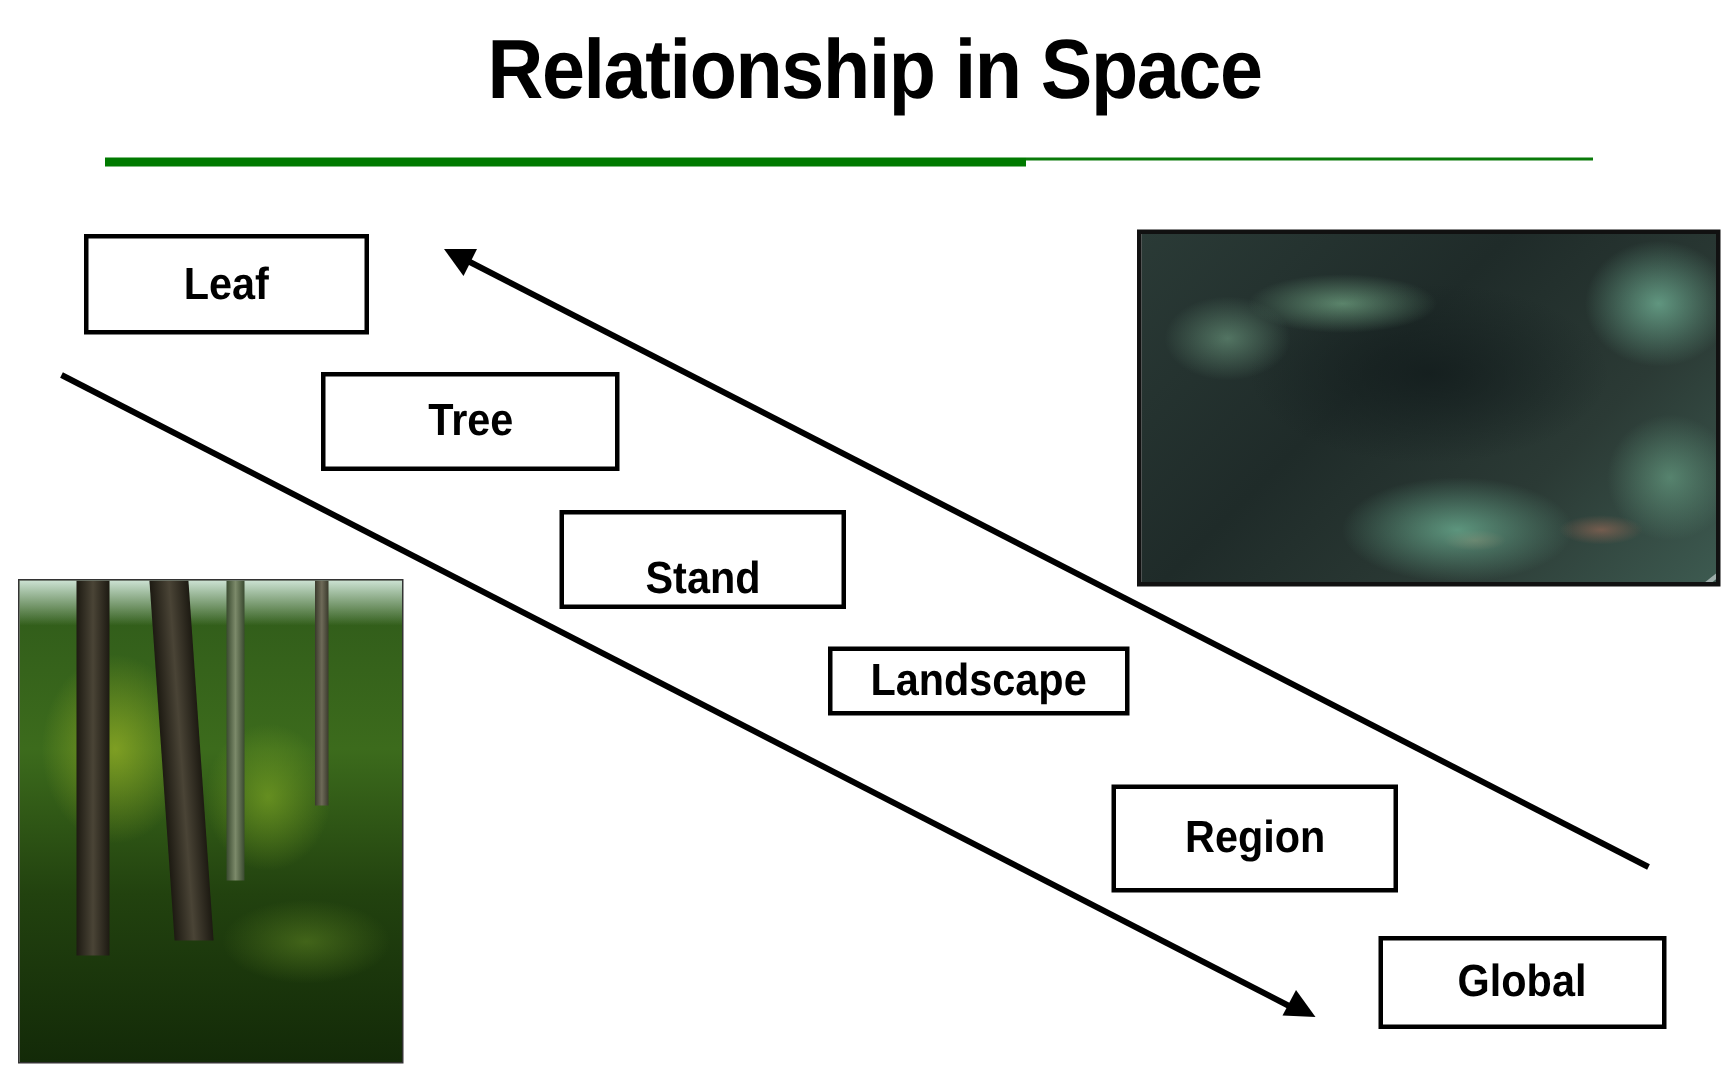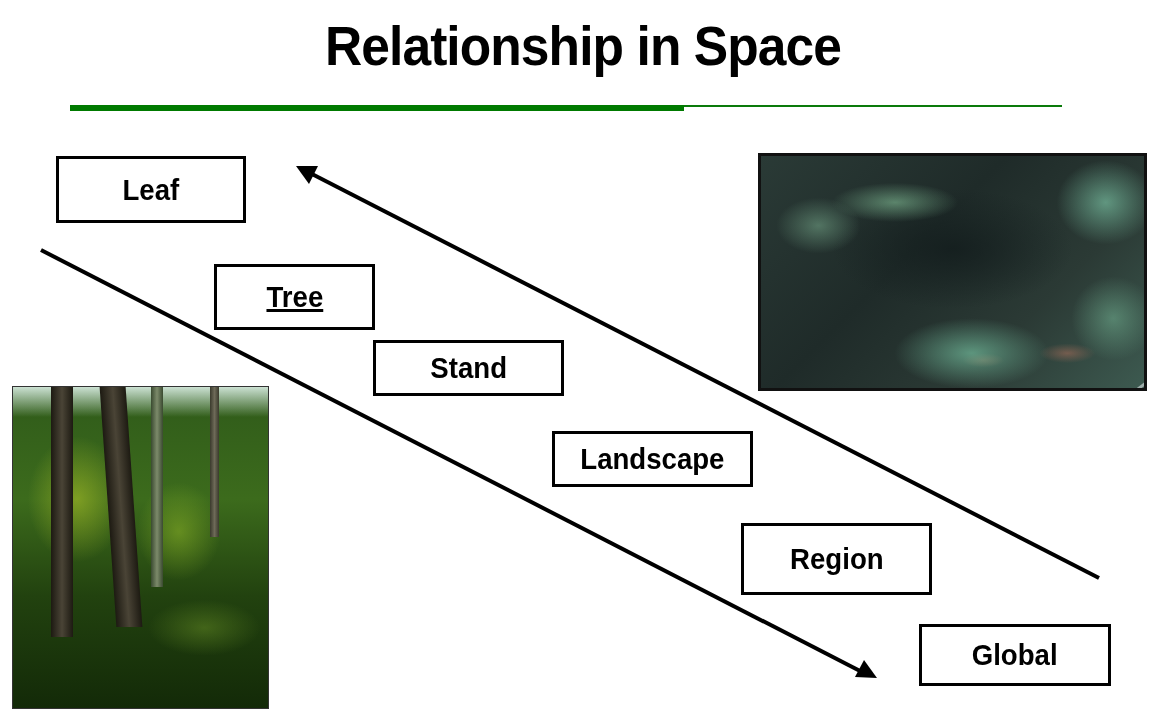--- a/index.html
+++ b/index.html
@@ -69,27 +69,27 @@
   </g>
   <g>
     <line x1="1099" y1="578" x2="310" y2="173" stroke="#000" stroke-width="4"></line>
     <polygon points="296,166 318,166 309,184" fill="#000"></polygon>
   </g>
 </svg>
 
 <div class="box" style="left:56px;top:156px;width:190px;height:67px;">
   <span>Leaf</span>
 </div>
-<div class="box" style="left:214px;top:264px;width:161px;height:66px;text-decoration:underline;">
+<div class="box" style="left:214px;top:248px;width:199px;height:66px;">
   <span>Tree</span>
 </div>
-<div class="box" style="left:373px;top:340px;width:191px;height:56px;">
+<div class="box" style="left:373px;top:340px;width:191px;height:66px;align-items:flex-end;">
   <span>Stand</span>
 </div>
-<div class="box" style="left:552px;top:431px;width:201px;height:56px;">
+<div class="box" style="left:552px;top:431px;width:201px;height:46px;">
   <span>Landscape</span>
 </div>
 <div class="box" style="left:741px;top:523px;width:191px;height:72px;">
   <span>Region</span>
 </div>
 <div class="box" style="left:919px;top:624px;width:192px;height:62px;">
   <span>Global</span>
 </div>
 
 <div class="photo sat"></div>

